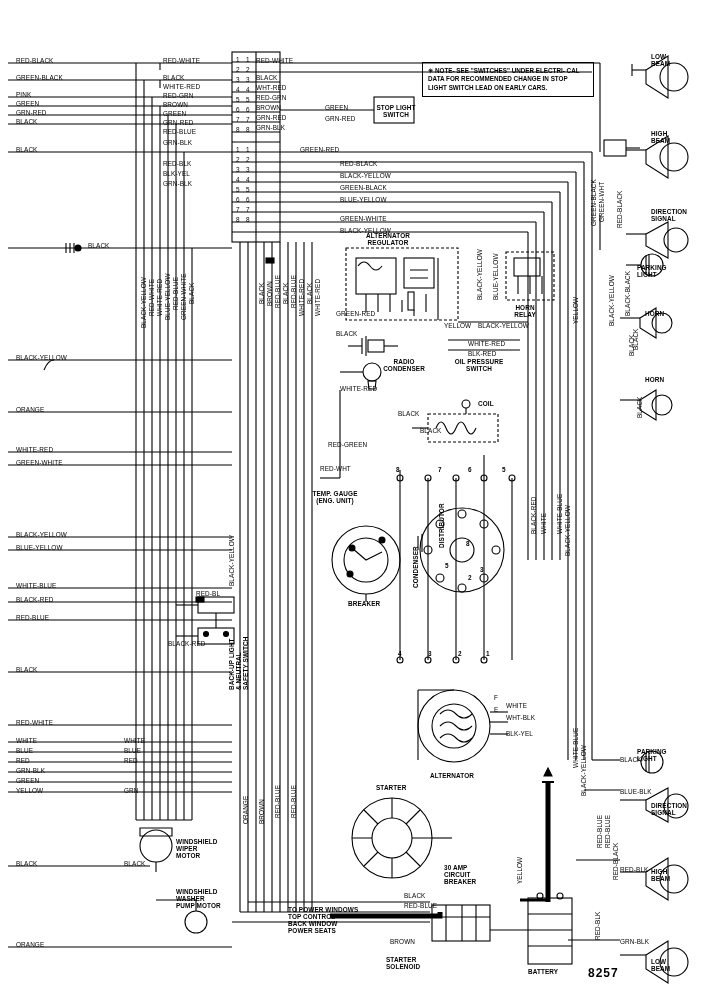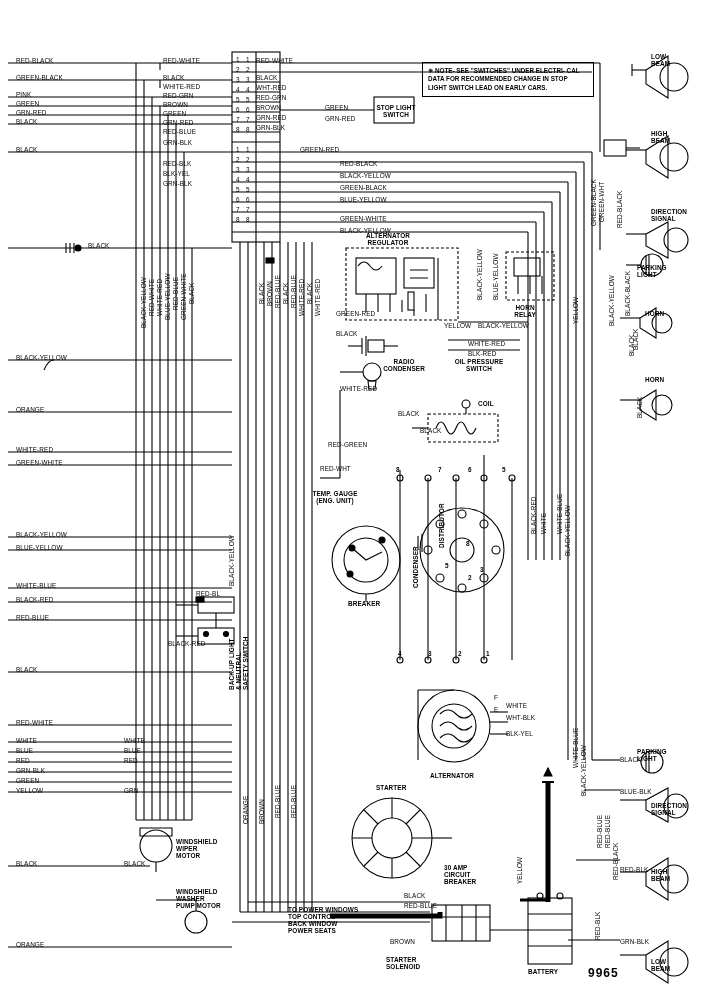--- a/index.html
+++ b/index.html
@@ -323,21 +323,21 @@
   </g>
 </svg>
 
 <div class="note" style="left:422px;top:62px;width:160px;">
   <span>✳ NOTE- SEE "SWITCHES" UNDER ELECTRI-
 CAL DATA FOR RECOMMENDED
 CHANGE IN STOP LIGHT SWITCH LEAD
 ON EARLY CARS.</span>
 </div>
 
-<div class="sheetnum" style="left:588px;top:966px;">9965</div>
+<div class="sheetnum" style="left:588px;top:966px;">8257</div>
 
 <div class="lbl" style="left:16px;top:57px;">RED-BLACK</div>
 <div class="lbl" style="left:16px;top:74px;">GREEN-BLACK</div>
 <div class="lbl" style="left:16px;top:91px;">PINK</div>
 <div class="lbl" style="left:16px;top:100px;">GREEN</div>
 <div class="lbl" style="left:16px;top:109px;">GRN-RED</div>
 <div class="lbl" style="left:16px;top:118px;">BLACK</div>
 <div class="lbl" style="left:16px;top:146px;">BLACK</div>
 <div class="lbl" style="left:16px;top:354px;">BLACK-YELLOW</div>
 <div class="lbl" style="left:16px;top:406px;">ORANGE</div>

